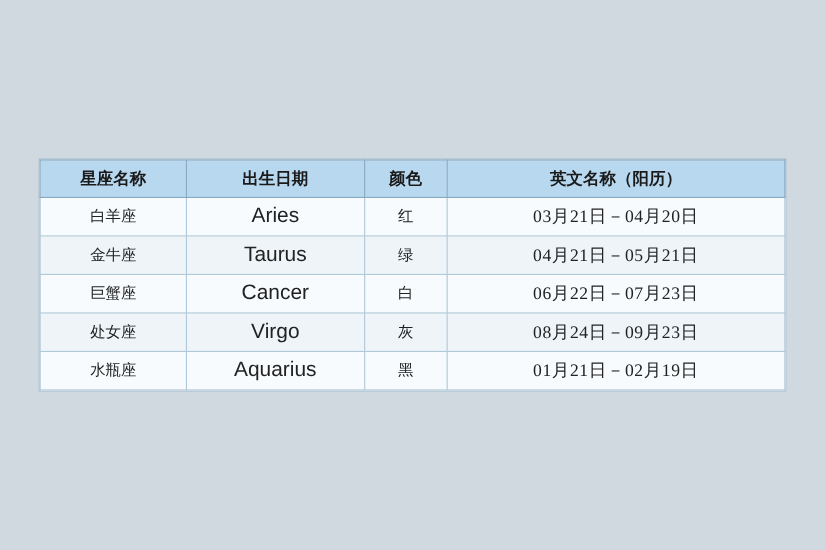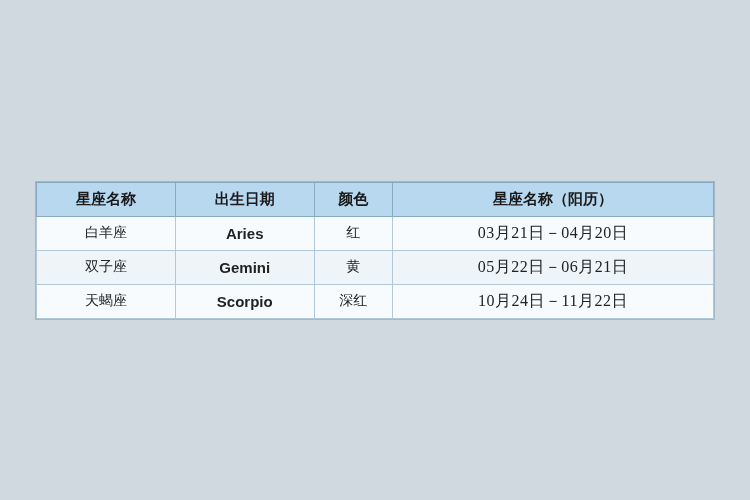--- a/index.html
+++ b/index.html
@@ -40,55 +40,66 @@
     }
     tbody td {
       border: 1px solid #b0c8d8;
       padding: 6px 4px;
       text-align: center;
       font-size: 14px;
       color: #222;
     }
     tbody td:nth-child(2) {
       font-family: Arial, sans-serif;
-      font-size: 15px;
-      font-weight: bold;
+      font-size: 19px;
     }
     tbody td:nth-child(4) {
       font-size: 16px;
       letter-spacing: 0.5px;
     }
   </style>
 </head>
 <body>
 
 <div class="table-wrapper">
   <table>
     <thead>
       <tr>
         <th>星座名称</th>
         <th>出生日期</th>
         <th>颜色</th>
-        <th>星座名称（阳历）</th>
+        <th>英文名称（阳历）</th>
       </tr>
     </thead>
     <tbody id="table-body">
     <tr>
           <td>白羊座</td>
           <td>Aries</td>
           <td>红</td>
           <td>03月21日－04月20日</td>
         </tr>
         <tr>
-          <td>双子座</td>
-          <td>Gemini</td>
-          <td>黄</td>
-          <td>05月22日－06月21日</td>
+          <td>金牛座</td>
+          <td>Taurus</td>
+          <td>绿</td>
+          <td>04月21日－05月21日</td>
         </tr>
         <tr>
-          <td>天蝎座</td>
-          <td>Scorpio</td>
-          <td>深红</td>
-          <td>10月24日－11月22日</td>
+          <td>巨蟹座</td>
+          <td>Cancer</td>
+          <td>白</td>
+          <td>06月22日－07月23日</td>
+        </tr>
+        <tr>
+          <td>处女座</td>
+          <td>Virgo</td>
+          <td>灰</td>
+          <td>08月24日－09月23日</td>
+        </tr>
+        <tr>
+          <td>水瓶座</td>
+          <td>Aquarius</td>
+          <td>黑</td>
+          <td>01月21日－02月19日</td>
         </tr>
       </tbody>
   </table>
 </div>
 
 </body></html>

